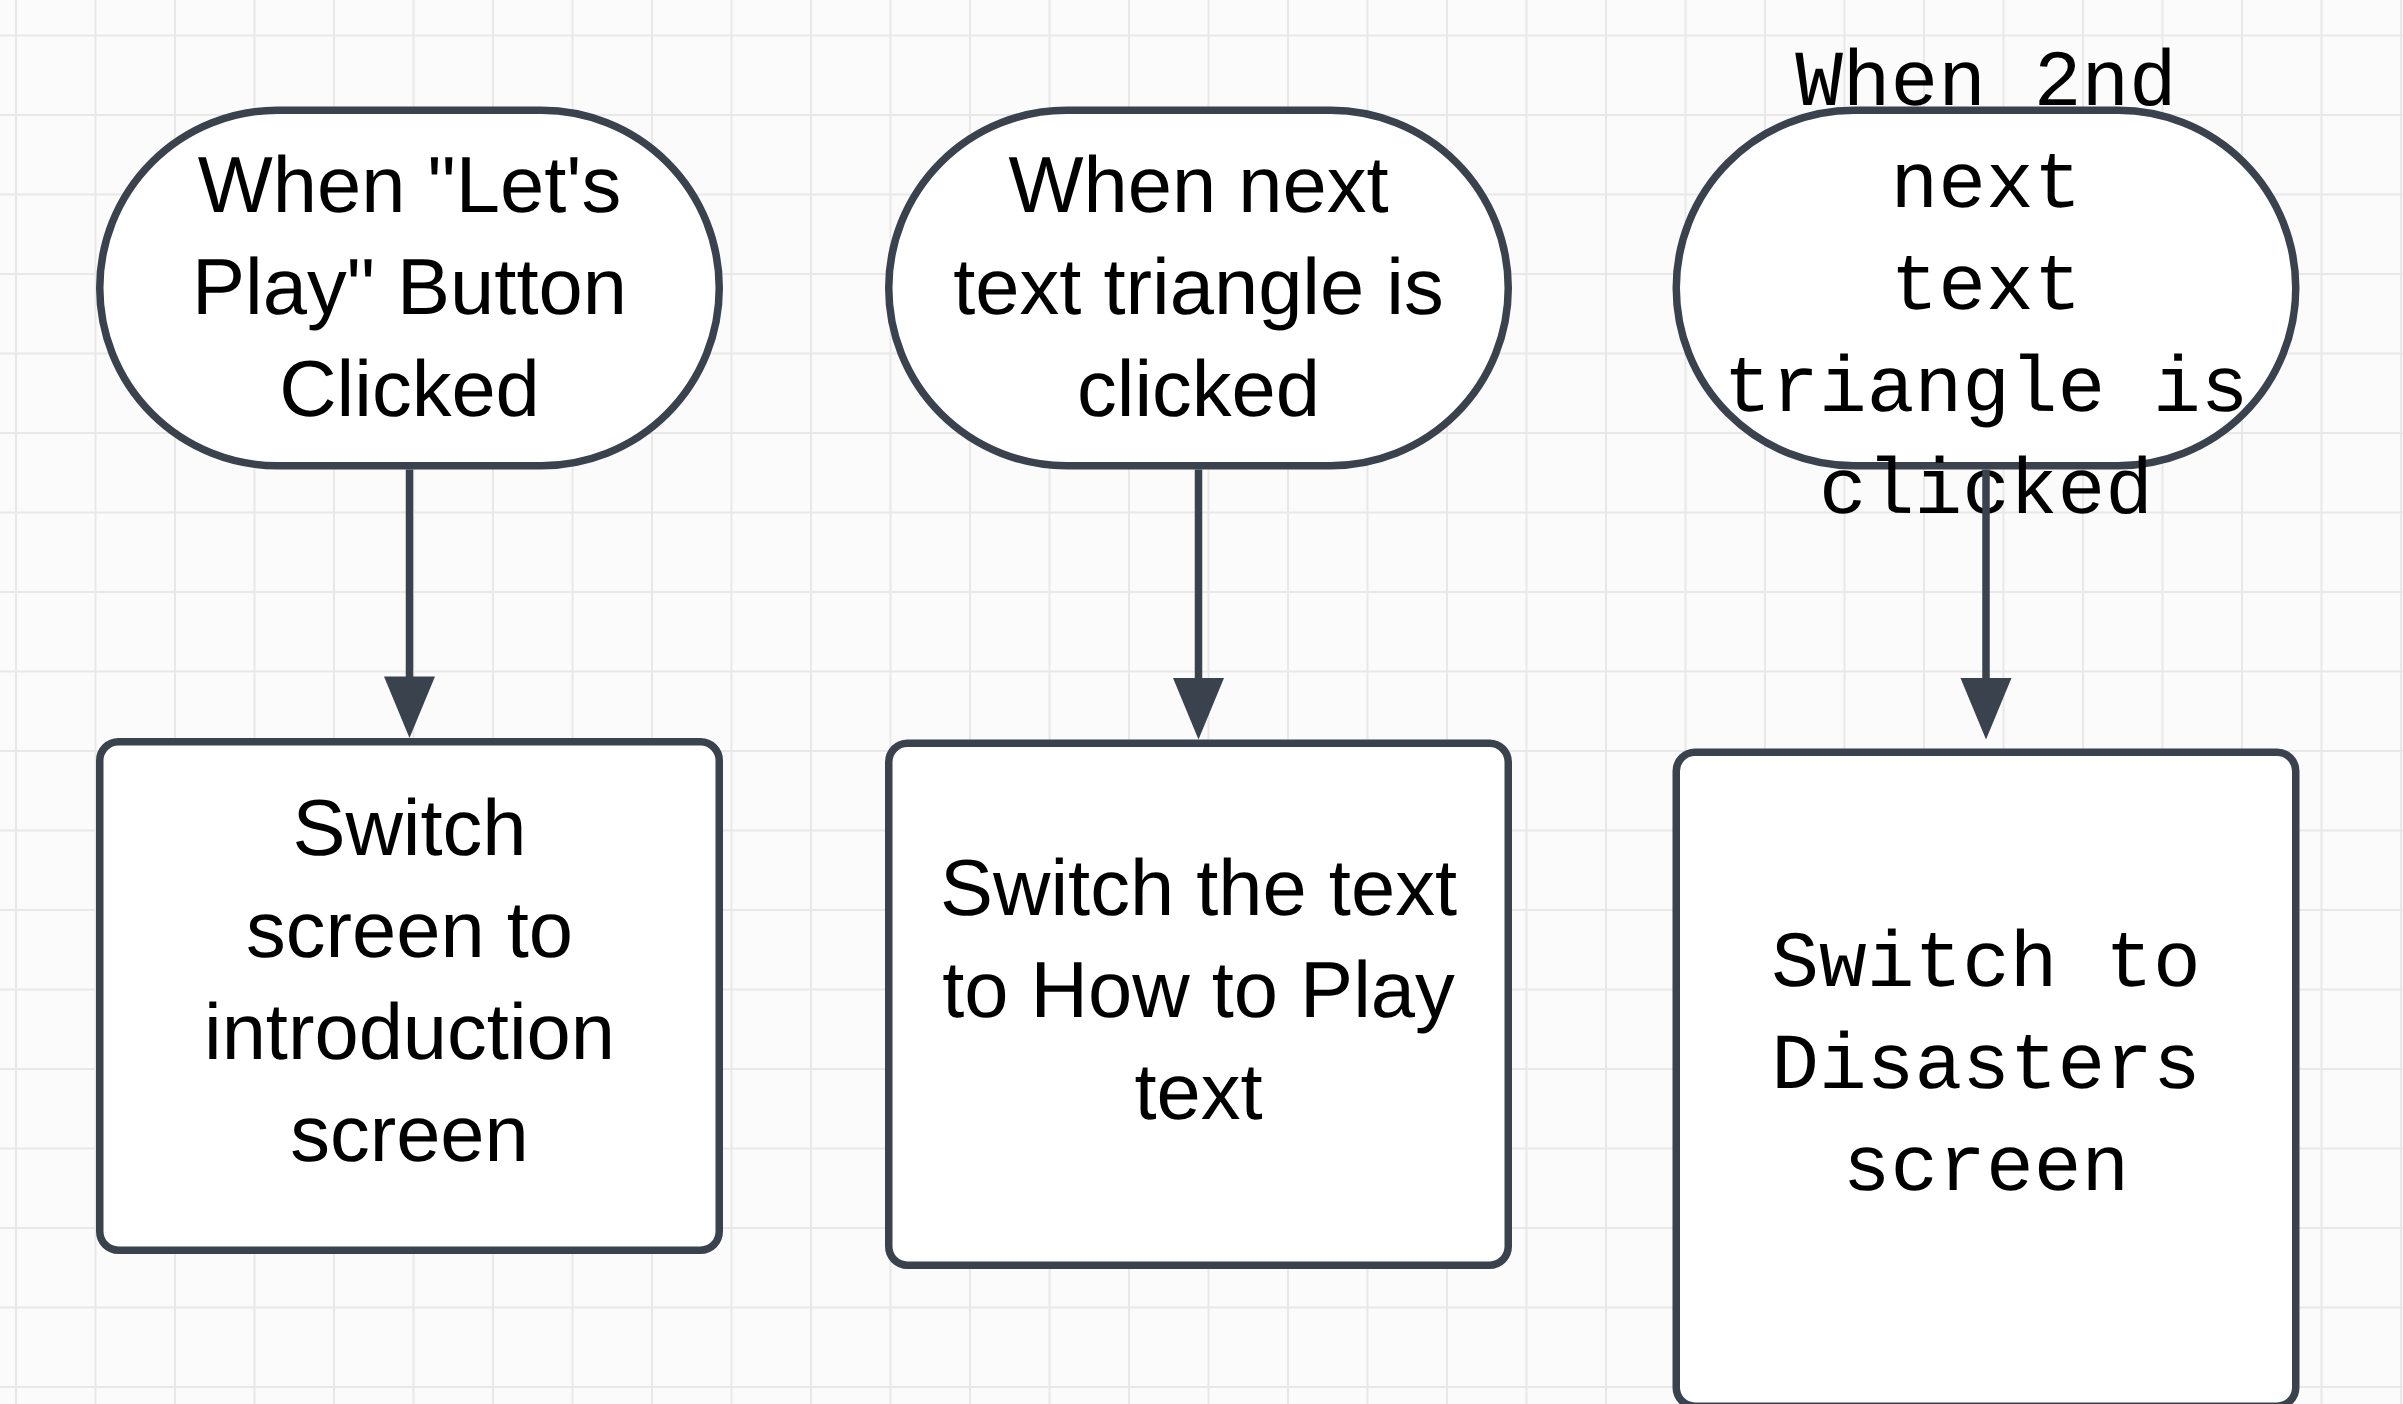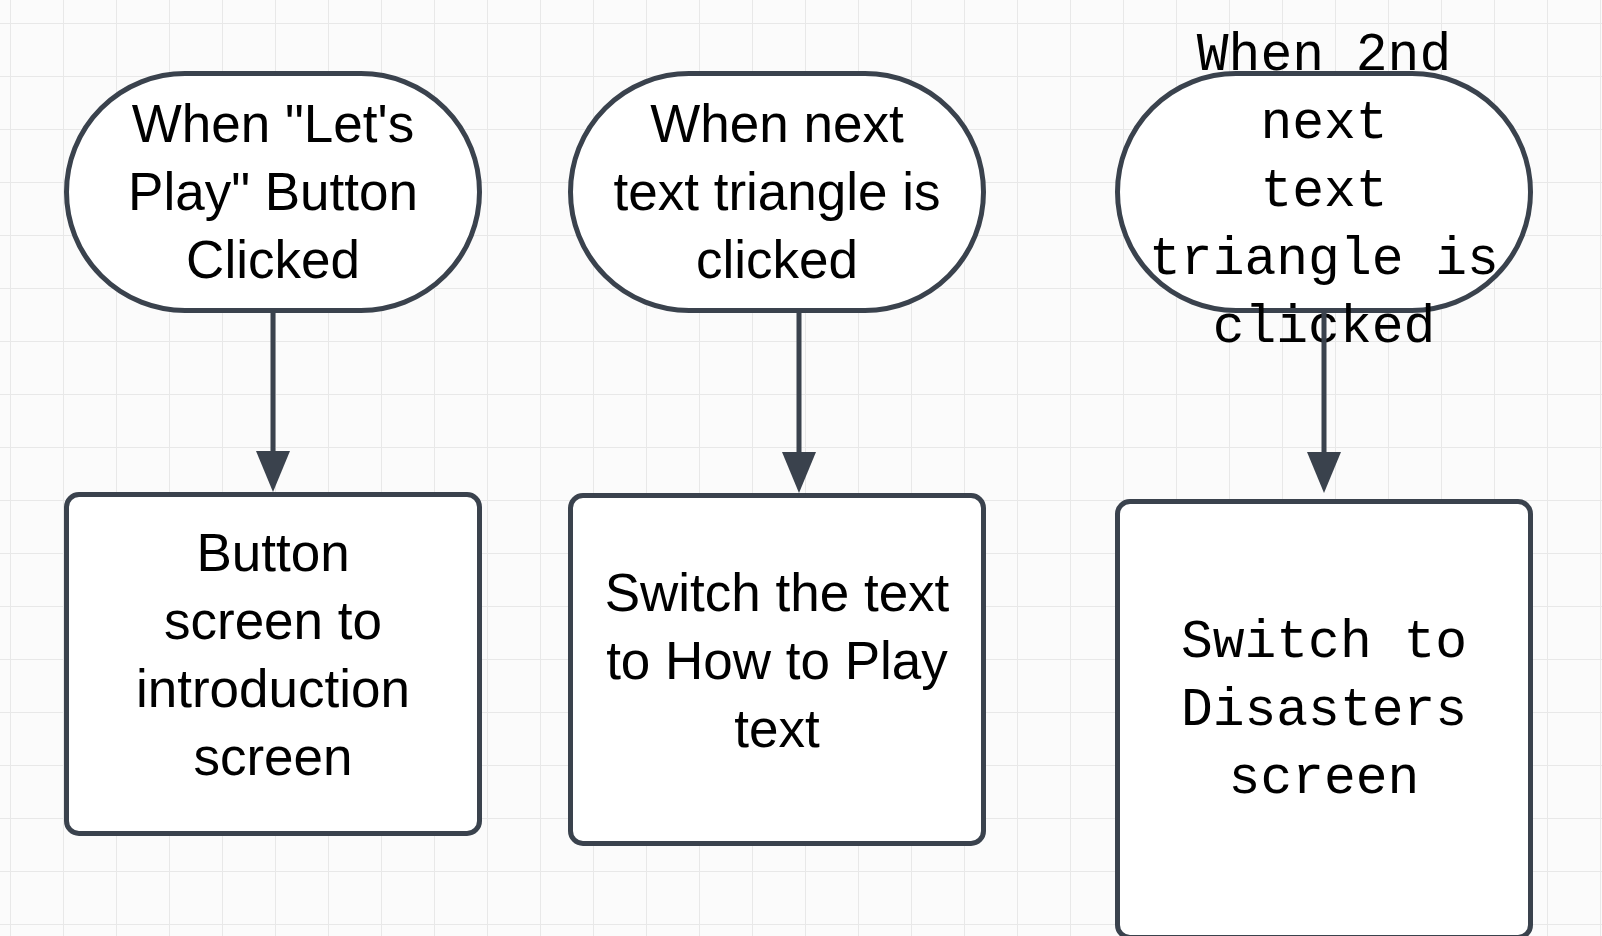--- a/index.html
+++ b/index.html
@@ -48,21 +48,21 @@
     border-radius:121px;
   }
   .stadium .node-text{overflow:visible;}
 
   .action{
     border-radius:15px;
   }
   .action .node-text{padding-bottom:18px;}
 
   .col1{left:64px;}
-  .col2{left:568px;}
+  .col2{left:590px;}
   .col3{left:1115px;font-family:Liberation Mono, monospace;}
 
   .rect1{top:492px;height:344px;}
   .rect2{top:493px;height:353px;}
   .rect3{top:499px;height:441px;}
 
   .arrow{
     position:absolute;
     width:38px;
     top:313px;
@@ -98,21 +98,21 @@
   <div class="node stadium col1">
     <span class="node-text">When "Let's
 Play" Button
 Clicked</span>
   </div>
   <div class="arrow arrow1">
     <div class="arrow-line"></div>
     <div class="arrow-head"></div>
   </div>
   <div class="node action col1 rect1">
-    <span class="node-text">Button
+    <span class="node-text">Switch
 screen to
 introduction
 screen</span>
   </div>
 
   <div class="node stadium col2">
     <span class="node-text">When next
 text triangle is
 clicked</span>
   </div>

